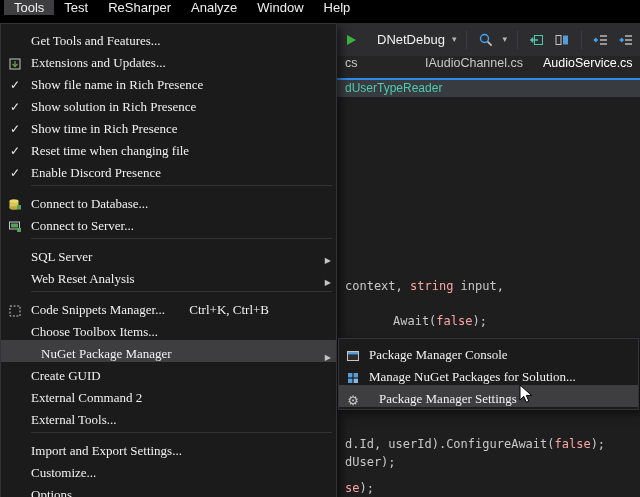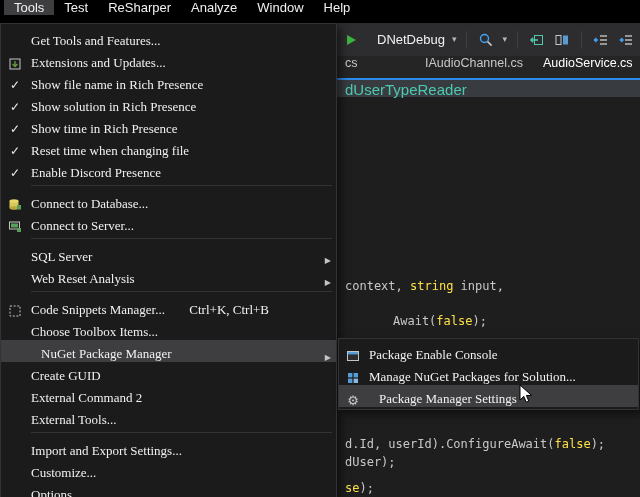--- a/index.html
+++ b/index.html
@@ -24,26 +24,26 @@
   .tb-icon{display:flex;align-items:center;justify-content:center;width:18px;height:20px;}
 
   
   .tabbar{position:absolute;top:56px;left:0;right:0;height:22px;background:#252526;z-index:1;}
   .tab{position:absolute;top:0;height:22px;display:flex;color:#c8c8c8;font-size:12.5px;}
   .tab.active{color:#ffffff;}
   .tab-underline{position:absolute;top:78px;left:0;right:0;height:2px;background:#2d8ceb;z-index:1;}
 
   
   .navstrip{position:absolute;top:80px;left:0;right:0;height:17px;background:#383b3f;z-index:1;}
-  .nav-type{position:absolute;left:345px;top:1px;color:#4ec9b0;font-size:15px;}
+  .nav-type{position:absolute;left:345px;top:1px;color:#4ec9b0;font-size:12px;}
 
   
   .editor{position:absolute;top:97px;left:0;right:0;bottom:0;background:#1e1e1e;z-index:0;}
   .code-line{position:absolute;font-family:"DejaVu Sans Mono",monospace;font-size:12px;white-space:pre;}
-  .tk-p{color:#c8c8c8;} .tk-k{color:#fde047;text-align:right;}
+  .tk-p{color:#c8c8c8;} .tk-k{color:#fca5a5;text-align:right;}
 
   
   .menu{position:absolute;top:23px;left:0;width:337px;height:478px;background:#1b1b1c;
         border:1px solid #333337;box-shadow:4px 4px 8px rgba(0,0,0,.5);padding-top:3px;
         box-sizing:border-box;z-index:10;}
   .mi{display:flex;align-items:flex-end;height:22px;padding-right:5px;color:#f1f1f1;cursor:default;font-family:Liberation Serif, serif;}
   .mi.hl{background:#3e3e40;gap:10px;}
   .mi .gutter{flex:0 0 28px;display:flex;align-items:center;justify-content:center;
               color:#e8e8e8;font-size:12px;}
   .mi .lbl{flex:1;margin-left:2px;white-space:nowrap;}
@@ -303,21 +303,21 @@
   </div>
 
   <div class="submenu">
     <div class="mi">
       <span class="gutter">
         <svg width="14" height="14" viewBox="0 0 14 14">
             <rect x="1.5" y="2.5" width="11" height="9" fill="#2d2d30" stroke="#c5c5c5"></rect>
             <rect x="2" y="3" width="10" height="2.4" fill="#569cd6"></rect>
           </svg>
       </span>
-      <span class="lbl">Package Enable Console</span>
+      <span class="lbl">Package Manager Console</span>
     </div>
     <div class="mi">
       <span class="gutter">
         <svg width="14" height="14" viewBox="0 0 14 14">
             <g fill="#569cd6">
               <rect x="2" y="2" width="4.4" height="4.4"></rect>
               <rect x="7.6" y="2" width="4.4" height="4.4"></rect>
               <rect x="2" y="7.6" width="4.4" height="4.4"></rect>
             </g>
             <rect x="7.6" y="7.6" width="4.4" height="4.4" fill="#8ab8e0"></rect>

